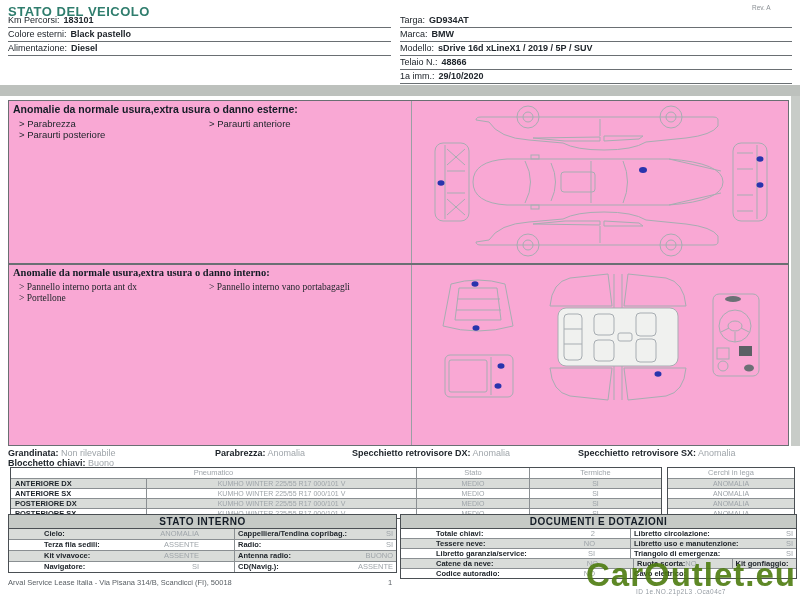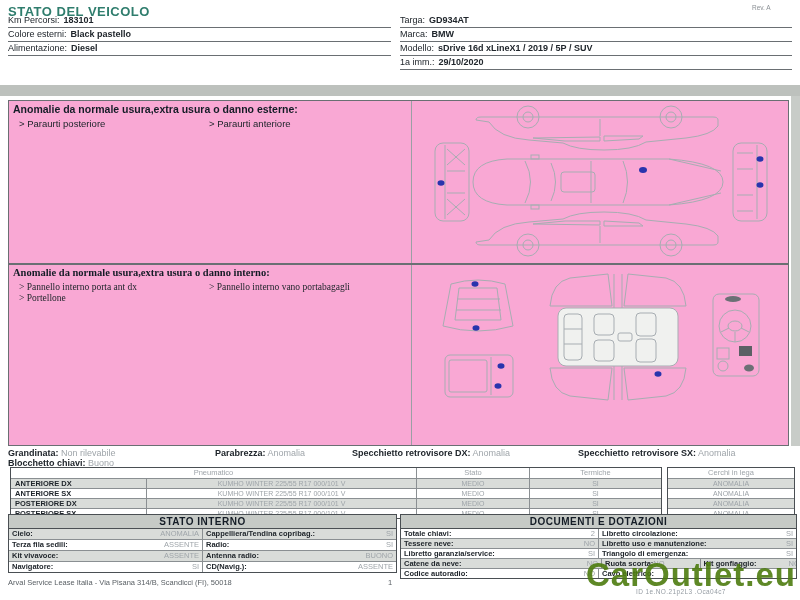--- a/index.html
+++ b/index.html
@@ -49,21 +49,21 @@
   
   .info-table{position:absolute;top:514px;border:1px solid #4a4f53;background:#fff;}
   .info-table.st{left:8px;width:387px;}
   .info-table.doc{left:400px;width:395px;}
   .info-head{height:13px;line-height:13px;text-align:center;font-weight:bold;font-size:10px;
              color:#141c26;background:#c6cac6;border-bottom:1px solid #4a4f53;letter-spacing:.5px;}
   .info-row{display:flex;}
   .info-row + .info-row{border-top:1px solid #8a8f92;}
   .st .info-row{height:10px;line-height:10px;}
   .doc .info-row{height:9px;line-height:9px;}
-  .pair{flex:1;display:flex;justify-content:space-between;padding:0 3px;font-size:7.5px;overflow:hidden;}
+  .pair{flex:1;display:flex;justify-content:space-between;padding:0 3px;font-size:7.5px;overflow:hidden;margin-left:32px;}
   .pair + .pair,.mini + .mini{border-left:1px solid #8a8f92;gap:32px;}
   .pair.split{padding:0;}
   .mini{flex:1;display:flex;justify-content:center;padding:0 3px;}
   .plabel{font-weight:bold;color:#20262c;white-space:nowrap;}
   .pvalue{color:#9fa5aa;white-space:nowrap;}
   .g{background:#d9dcd9;}
   
   .faddr{position:absolute;left:8px;top:578px;font-size:7.5px;color:#5a6065;}
   .fpage{position:absolute;left:388px;top:578px;font-size:7.5px;color:#5a6065;}
   .fid{position:absolute;left:636px;top:588px;font-size:6.5px;color:#959ca3;letter-spacing:.4px;}
@@ -101,31 +101,36 @@
     </div>
     <div class="hfield">
       <span class="hlabel">Marca:</span>
       <span class="hvalue">BMW</span>
     </div>
     <div class="hfield">
       <span class="hlabel">Modello:</span>
       <span class="hvalue">sDrive 16d xLineX1 / 2019 / 5P / SUV</span>
     </div>
     <div class="hfield">
+      <span class="hlabel">Telaio N.:</span>
+      <span class="hvalue">48866</span>
+    </div>
+    <div class="hfield">
       <span class="hlabel">1a imm.:</span>
       <span class="hvalue">29/10/2020</span>
     </div>
   </div>
 
   <div class="band"></div>
   <div class="rstrip"></div>
 
   <div class="abox ext">
     <div class="box-title">Anomalie da normale usura,extra usura o danno esterne:</div>
     <div class="items c1">
+      <div>&gt; Parabrezza</div>
       <div>&gt; Paraurti posteriore</div>
     </div>
     <div class="items c2">
       <div>&gt; Paraurti anteriore</div>
     </div>
     <div class="divider"></div>
     <svg class="diag" width="372" height="156" viewBox="0 0 372 156" fill="none" stroke="#a7adb2" stroke-width="1">
       <defs>
         <g id="sedan-profile">
           <path d="M3 31 L16 29 Q26 13 56 11 L90 8 Q103 1 131 1 Q160 1 173 9 L213 13 Q239 16 245 25 L245 31 Q245 34 240 34 L8 34 Q3 34 3 31 Z"></path>

